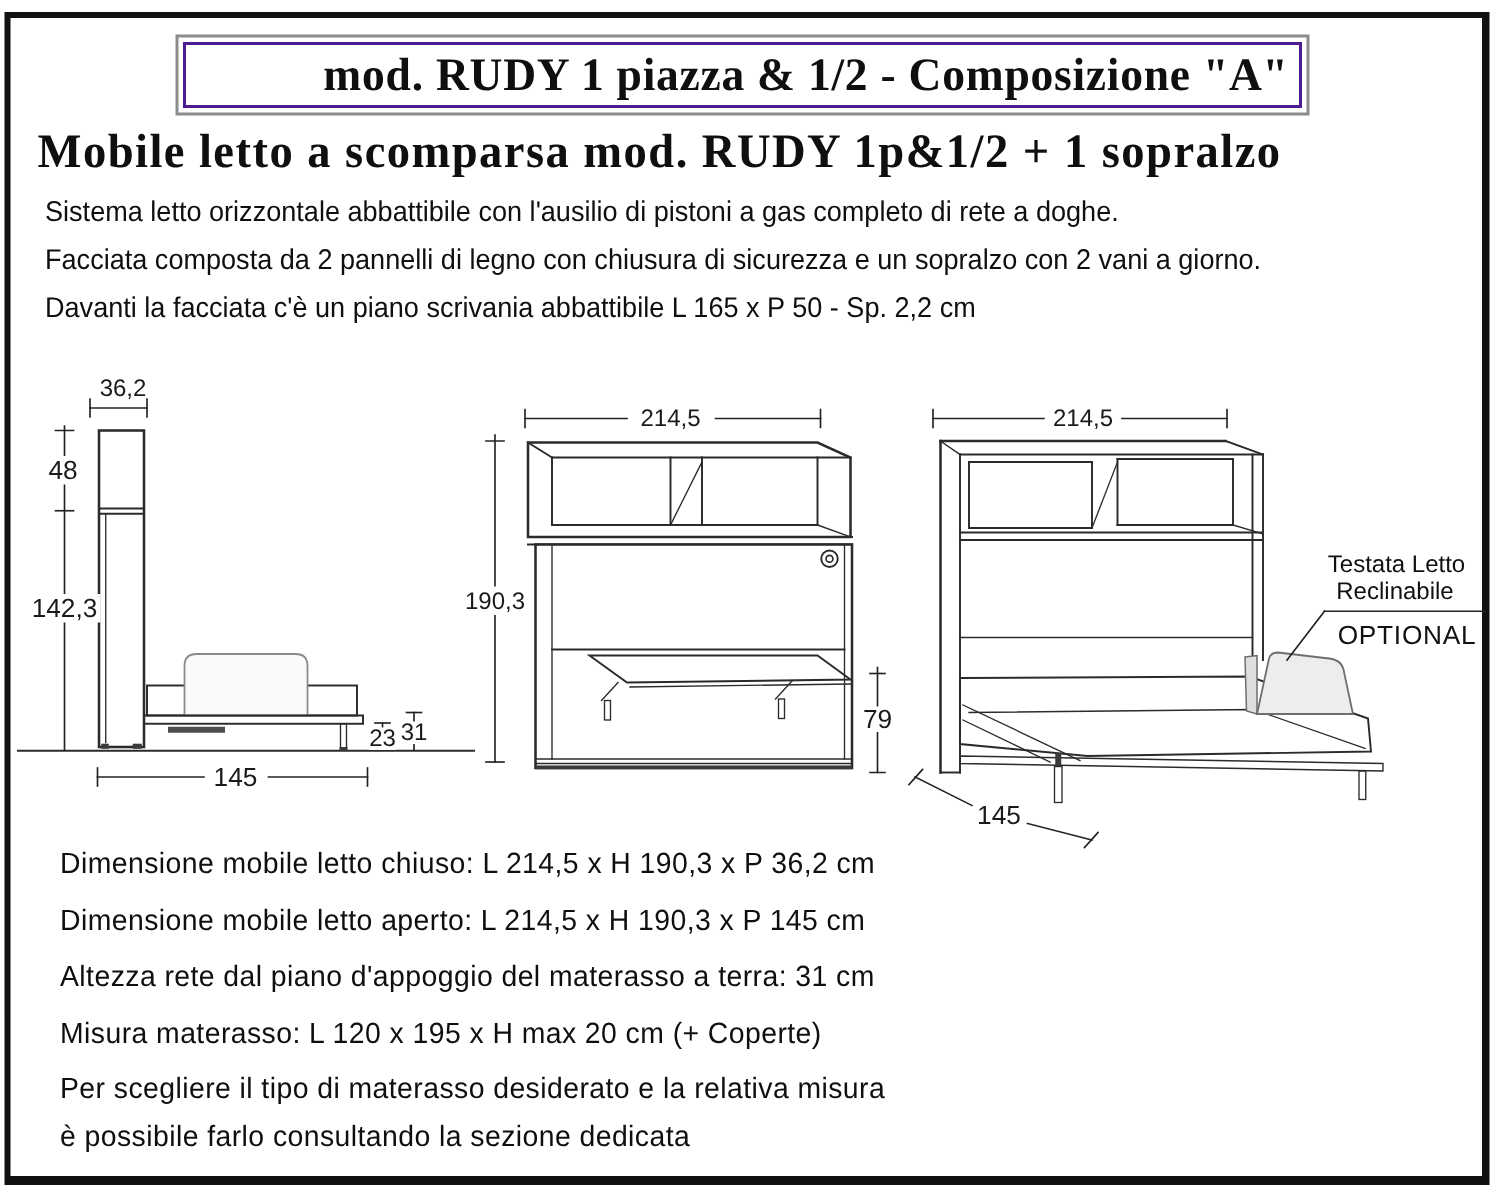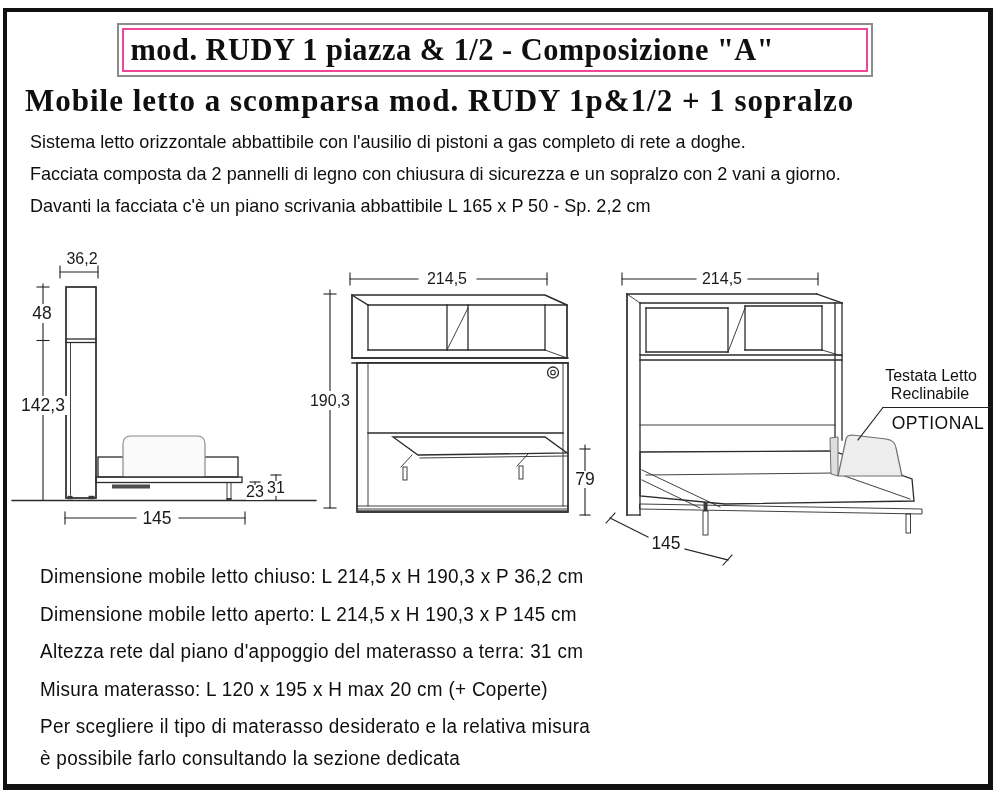--- a/index.html
+++ b/index.html
@@ -2,22 +2,22 @@
 <html><head>
 <meta charset="utf-8">
 <style>
   html,body{margin:0;padding:0;background:#fff;}
   .page{position:relative;width:1000px;height:799px;background:#fff;overflow:hidden;
         font-family:"Liberation Sans",sans-serif;color:#0f0f0f;}
   .page-frame{position:absolute;left:3px;top:8px;right:7px;bottom:9px;
         border:4px solid #111;border-right-width:5px;border-bottom-width:6px;}
   .title-box{position:absolute;left:117px;top:23px;width:756px;height:54px;
         border:2px solid #8c8c8c;box-sizing:border-box;padding:3px;background:#fff;}
-  .title-box-inner{width:100%;height:100%;border:2px solid #ec4899;box-sizing:border-box;
-        display:flex;align-items:center;justify-content:flex-start;}
+  .title-box-inner{width:100%;height:100%;border:2px solid #4c1d95;box-sizing:border-box;
+        display:flex;align-items:center;justify-content:flex-end;}
   .title-box-inner span{font-family:"Liberation Serif",serif;font-weight:bold;font-size:31px;
         letter-spacing:.5px;white-space:nowrap;transform:scaleX(.98);}
   .heading{position:absolute;left:25px;top:82px;margin:0;font-family:"Liberation Serif",serif;
         font-weight:bold;font-size:32px;letter-spacing:1px;white-space:nowrap;
         transform:scaleX(.97);transform-origin:left center;}
   .intro{position:absolute;left:30px;font-size:19px;white-space:nowrap;
         transform:scaleX(.95);transform-origin:left center;}
   .intro.l1{top:131px;}
   .intro.l2{top:163px;}
   .intro.l3{top:195px;}

